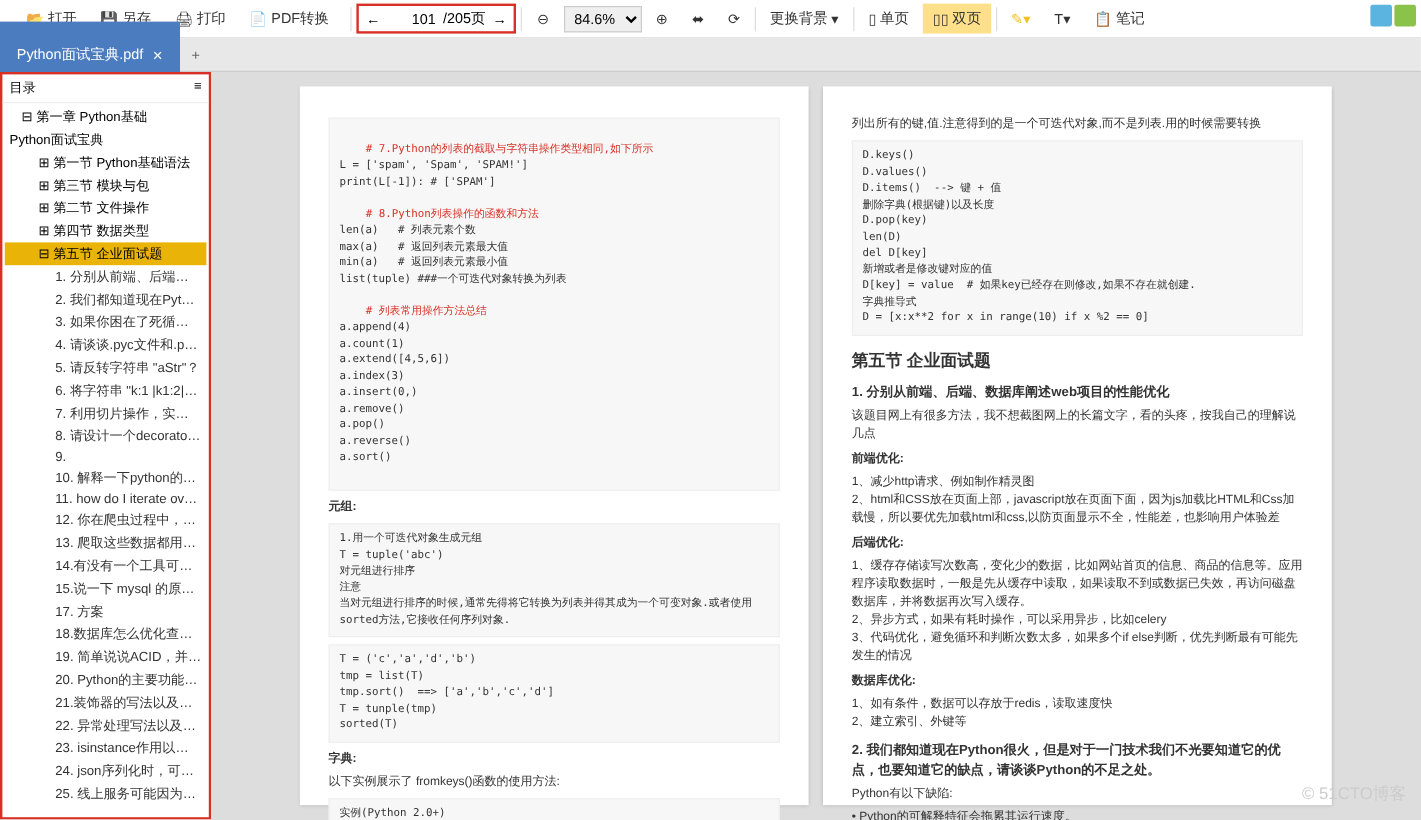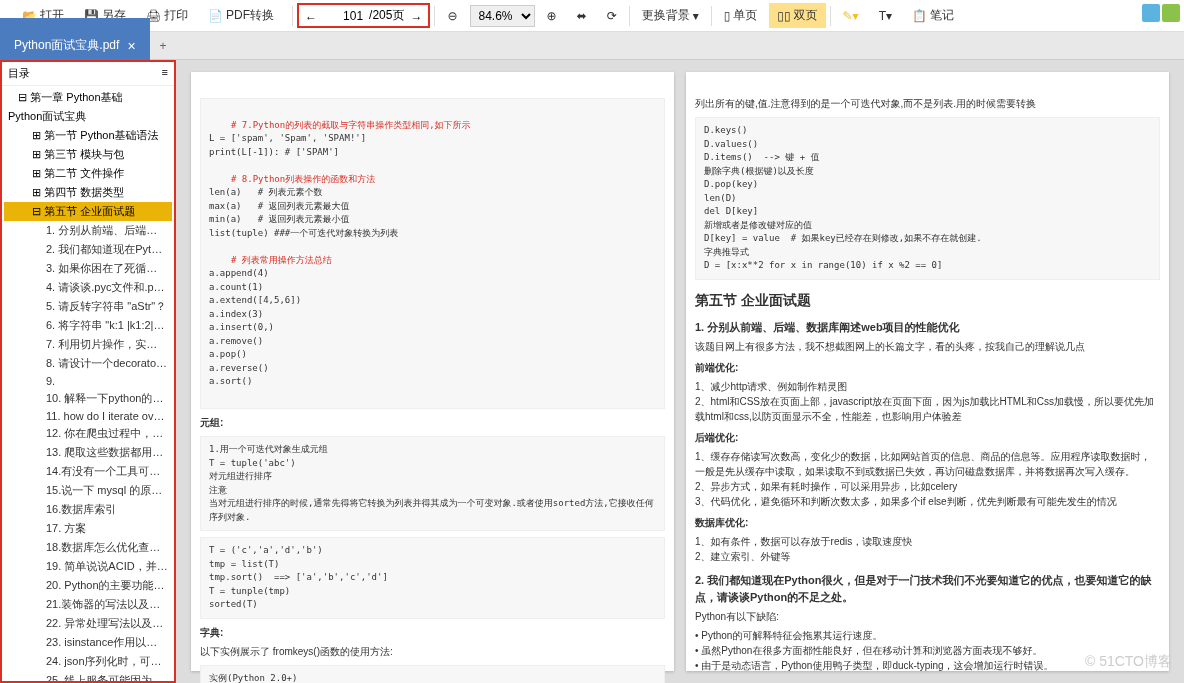--- a/index.html
+++ b/index.html
@@ -19,21 +19,21 @@
 .sidebar { width: 176px; background: #fff; border-right: 1px solid #ccc; overflow-y: auto; font-size: 11px; border: 2px solid #d93025; }
 .sidebar-header { padding: 4px 6px; border-bottom: 1px solid #eee; display: flex; justify-content: space-between; }
 .tree { padding: 2px; }
 .tree-item { padding: 2px 4px; cursor: pointer; white-space: nowrap; overflow: hidden; text-overflow: ellipsis; }
 .tree-root { font-weight: normal; }
 .tree-l1 { padding-left: 14px; }
 .tree-l2 { padding-left: 28px; }
 .tree-l2.active { background: #eab308; }
 .tree-l3 { padding-left: 42px; color: #333; }
 .content { flex: 1; background: #ddd; overflow: auto; display: flex; justify-content: center; gap: 12px; padding: 12px; }
-.page { background: #fff; width: 483px; padding: 20px 9px; font-size: 10px; line-height: 1.5; color: #333; box-shadow: 0 1px 3px rgba(0,0,0,.2); }
+.page { background: #fff; width: 424px; padding: 20px 24px; font-size: 10px; line-height: 1.5; color: #333; box-shadow: 0 1px 3px rgba(0,0,0,.2); }
 .code-block { background: #f7f7f7; border: 1px solid #eee; padding: 6px 8px; font-family: Consolas, monospace; font-size: 9px; margin: 6px 0; white-space: pre-wrap; }
 .red { color: #d93025; margin-left: 22px; }
 h3.sec { font-size: 14px; font-weight: bold; margin: 10px 0 6px; }
 h4.sub { font-size: 11px; font-weight: bold; margin: 8px 0 4px; }
 p.body-text { font-size: 10px; margin: 4px 0; }
 .label-text { font-size: 10px; margin: 6px 0 3px; font-weight: bold; }
 .right-corner { position: absolute; right: 4px; top: 4px; display: flex; gap: 2px; }
 .corner-btn { width: 18px; height: 18px; background: #5bb3e0; border-radius: 2px; }
 .watermark { position: absolute; right: 12px; bottom: 12px; color: #ccc; font-size: 14px; }
 </style>
@@ -129,21 +129,20 @@
           <div class="tree-item tree-l3">6. 将字符串 "k:1 |k1:2|k2:3|k3</div>
           <div class="tree-item tree-l3">7. 利用切片操作，实现一个trim</div>
           <div class="tree-item tree-l3">8. 请设计一个decorator，它可</div>
           <div class="tree-item tree-l3">9.</div>
           <div class="tree-item tree-l3">10. 解释一下python的and-or</div>
           <div class="tree-item tree-l3">11. how do I iterate over a s</div>
           <div class="tree-item tree-l3">12. 你在爬虫过程中，都是怎么</div>
           <div class="tree-item tree-l3">13. 爬取这些数据都用来做什么</div>
           <div class="tree-item tree-l3">14.有没有一个工具可以帮助查</div>
           <div class="tree-item tree-l3">15.说一下 mysql 的原理？</div>
-          <div class="tree-item tree-l3">16.数据库索引</div>
           <div class="tree-item tree-l3">17. 方案</div>
           <div class="tree-item tree-l3">18.数据库怎么优化查询效率？</div>
           <div class="tree-item tree-l3">19. 简单说说ACID，并解释每一</div>
           <div class="tree-item tree-l3">20. Python的主要功能是什么？</div>
           <div class="tree-item tree-l3">21.装饰器的写法以及应用场景</div>
           <div class="tree-item tree-l3">22. 异常处理写法以及如何主动</div>
           <div class="tree-item tree-l3">23. isinstance作用以及应用场</div>
           <div class="tree-item tree-l3">24. json序列化时，可以处理的</div>
           <div class="tree-item tree-l3">25. 线上服务可能因为种种原因</div>
         </div>

